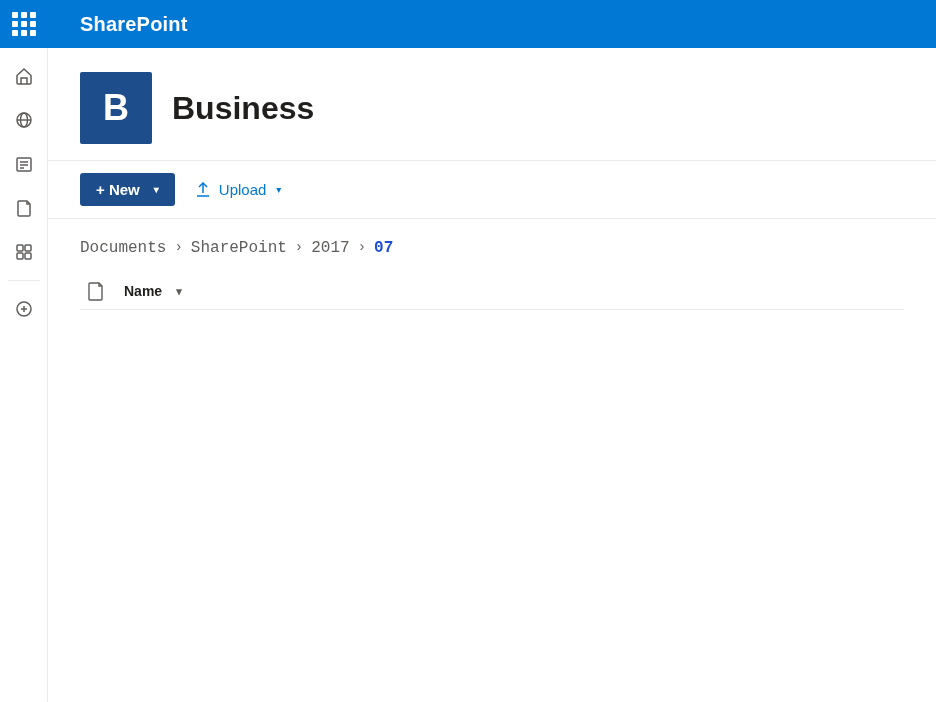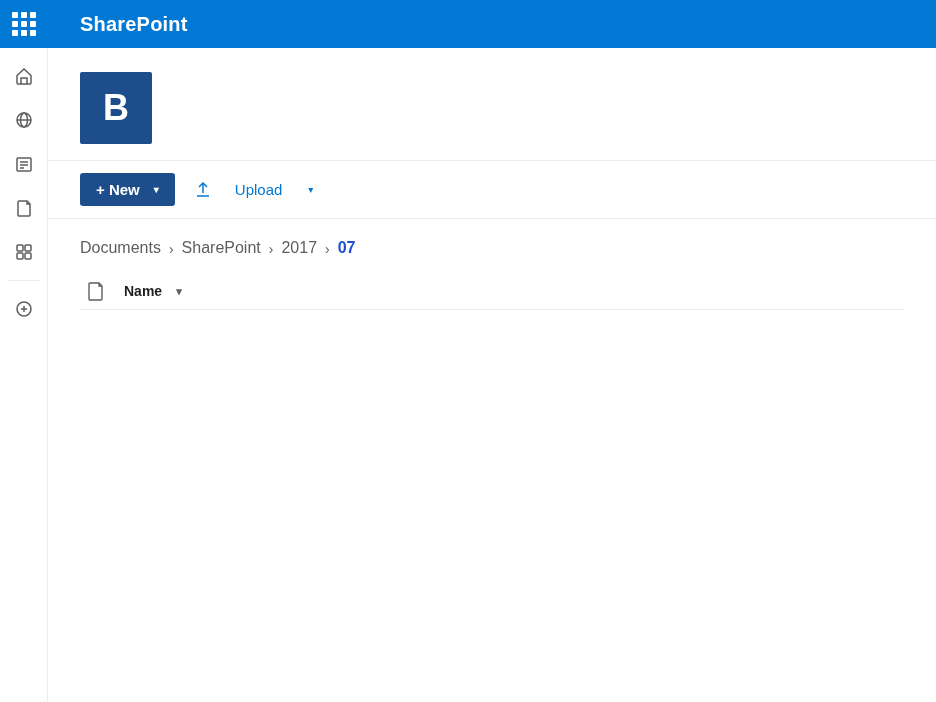--- a/index.html
+++ b/index.html
@@ -137,42 +137,43 @@
       background: white;
       color: #0078d4;
       border: none;
       padding: 8px 12px;
       border-radius: 3px;
       font-size: 15px;
       font-weight: 500;
       cursor: pointer;
       display: flex;
       align-items: center;
-      gap: 24px;
+      gap: 8px;
     }
     .chevron-down {
       font-size: 10px;
       margin-left: 2px;
     }
 
     
     .file-area {
       flex: 1;
       padding: 0 32px;
       overflow: auto;
     }
 
     
     .breadcrumb {
       padding: 20px 0 16px 0;
       display: flex;
-      align-items: flex-end;
+      align-items: flex-start;
       gap: 8px;
       font-size: 16px;
       color: #605e5c;
+      font-family: Liberation Mono, monospace;
     }
     .breadcrumb-item {
       color: #605e5c;
       cursor: pointer;
       font-size: 16px;
     }
     .breadcrumb-current {
       color: #1d4ed8;
       font-weight: 700;
       font-size: 16px;
@@ -314,20 +315,21 @@
     </div>
 
   </nav>
 
   <div class="content">
 
     <div class="site-header">
       <div class="site-logo">
         <span class="site-logo-letter">B</span>
       </div>
+      <span class="site-name">Business</span>
     </div>
 
     <div class="toolbar">
       <button class="btn-new">
         <span>+ New</span>
         <span class="chevron-down">▾</span>
       </button>
 
       <button class="btn-secondary">
         <svg width="16" height="16" viewBox="0 0 16 16" fill="none" stroke="#0078d4" stroke-width="1.5">

